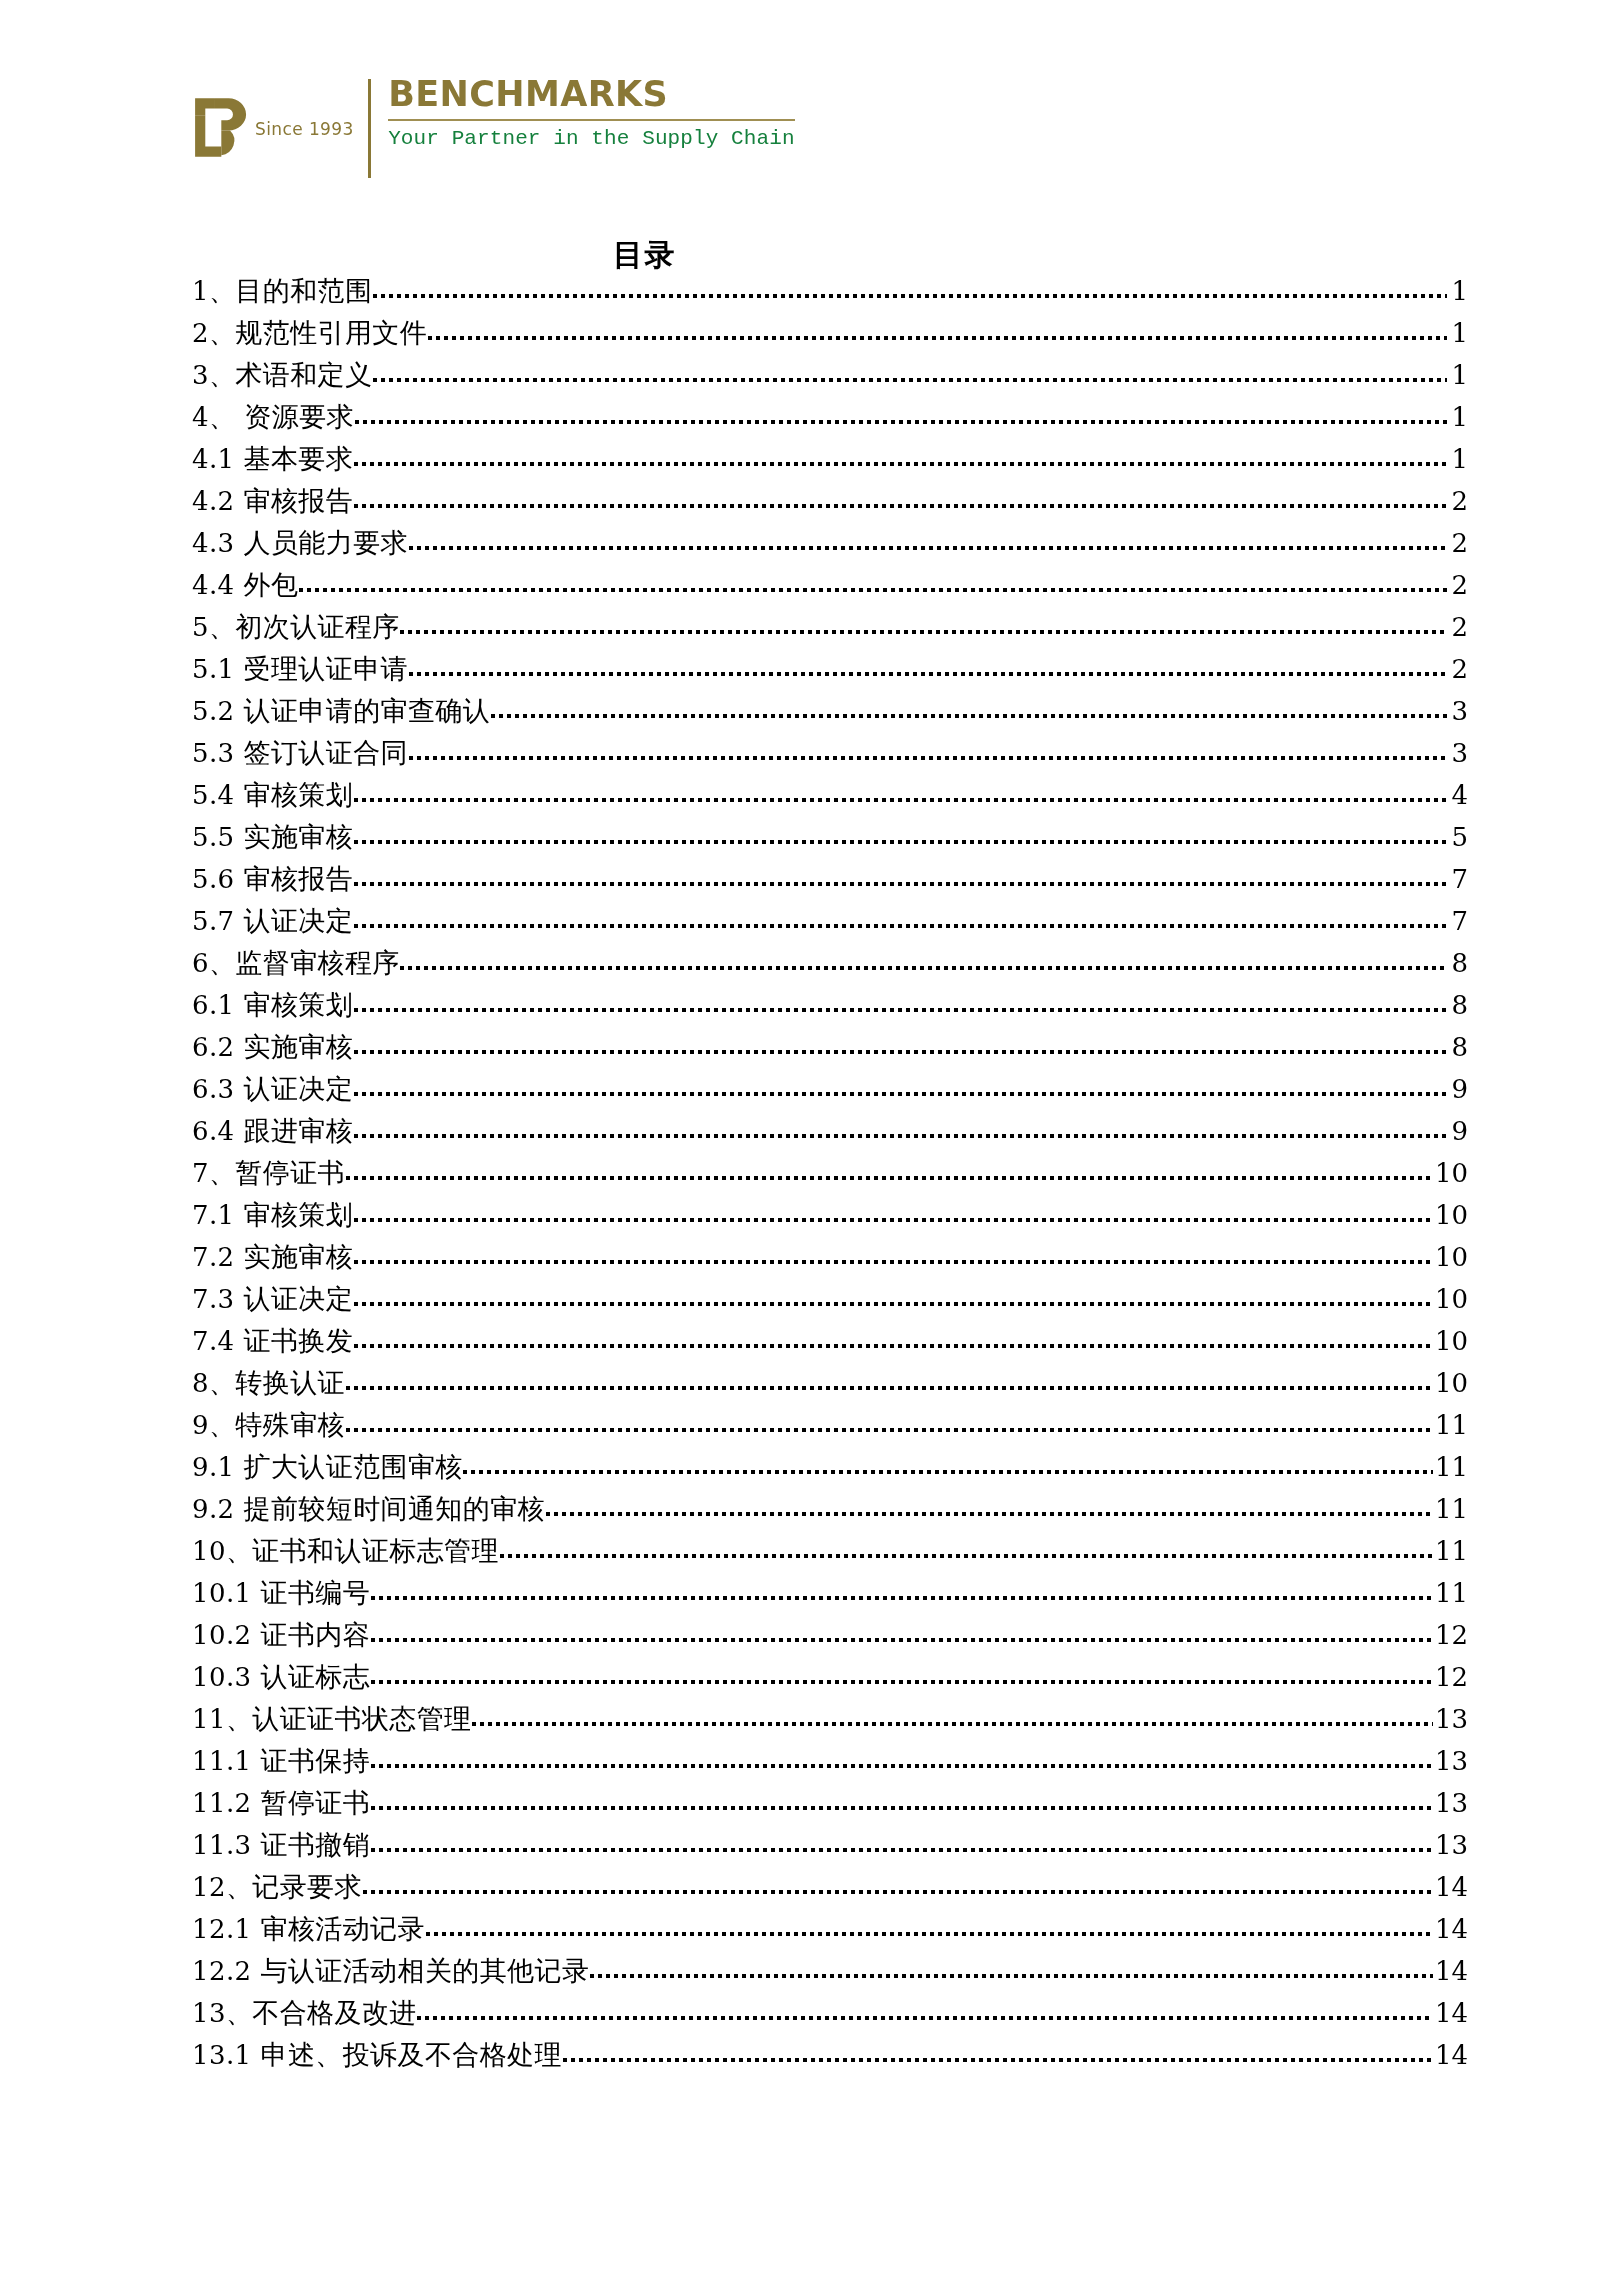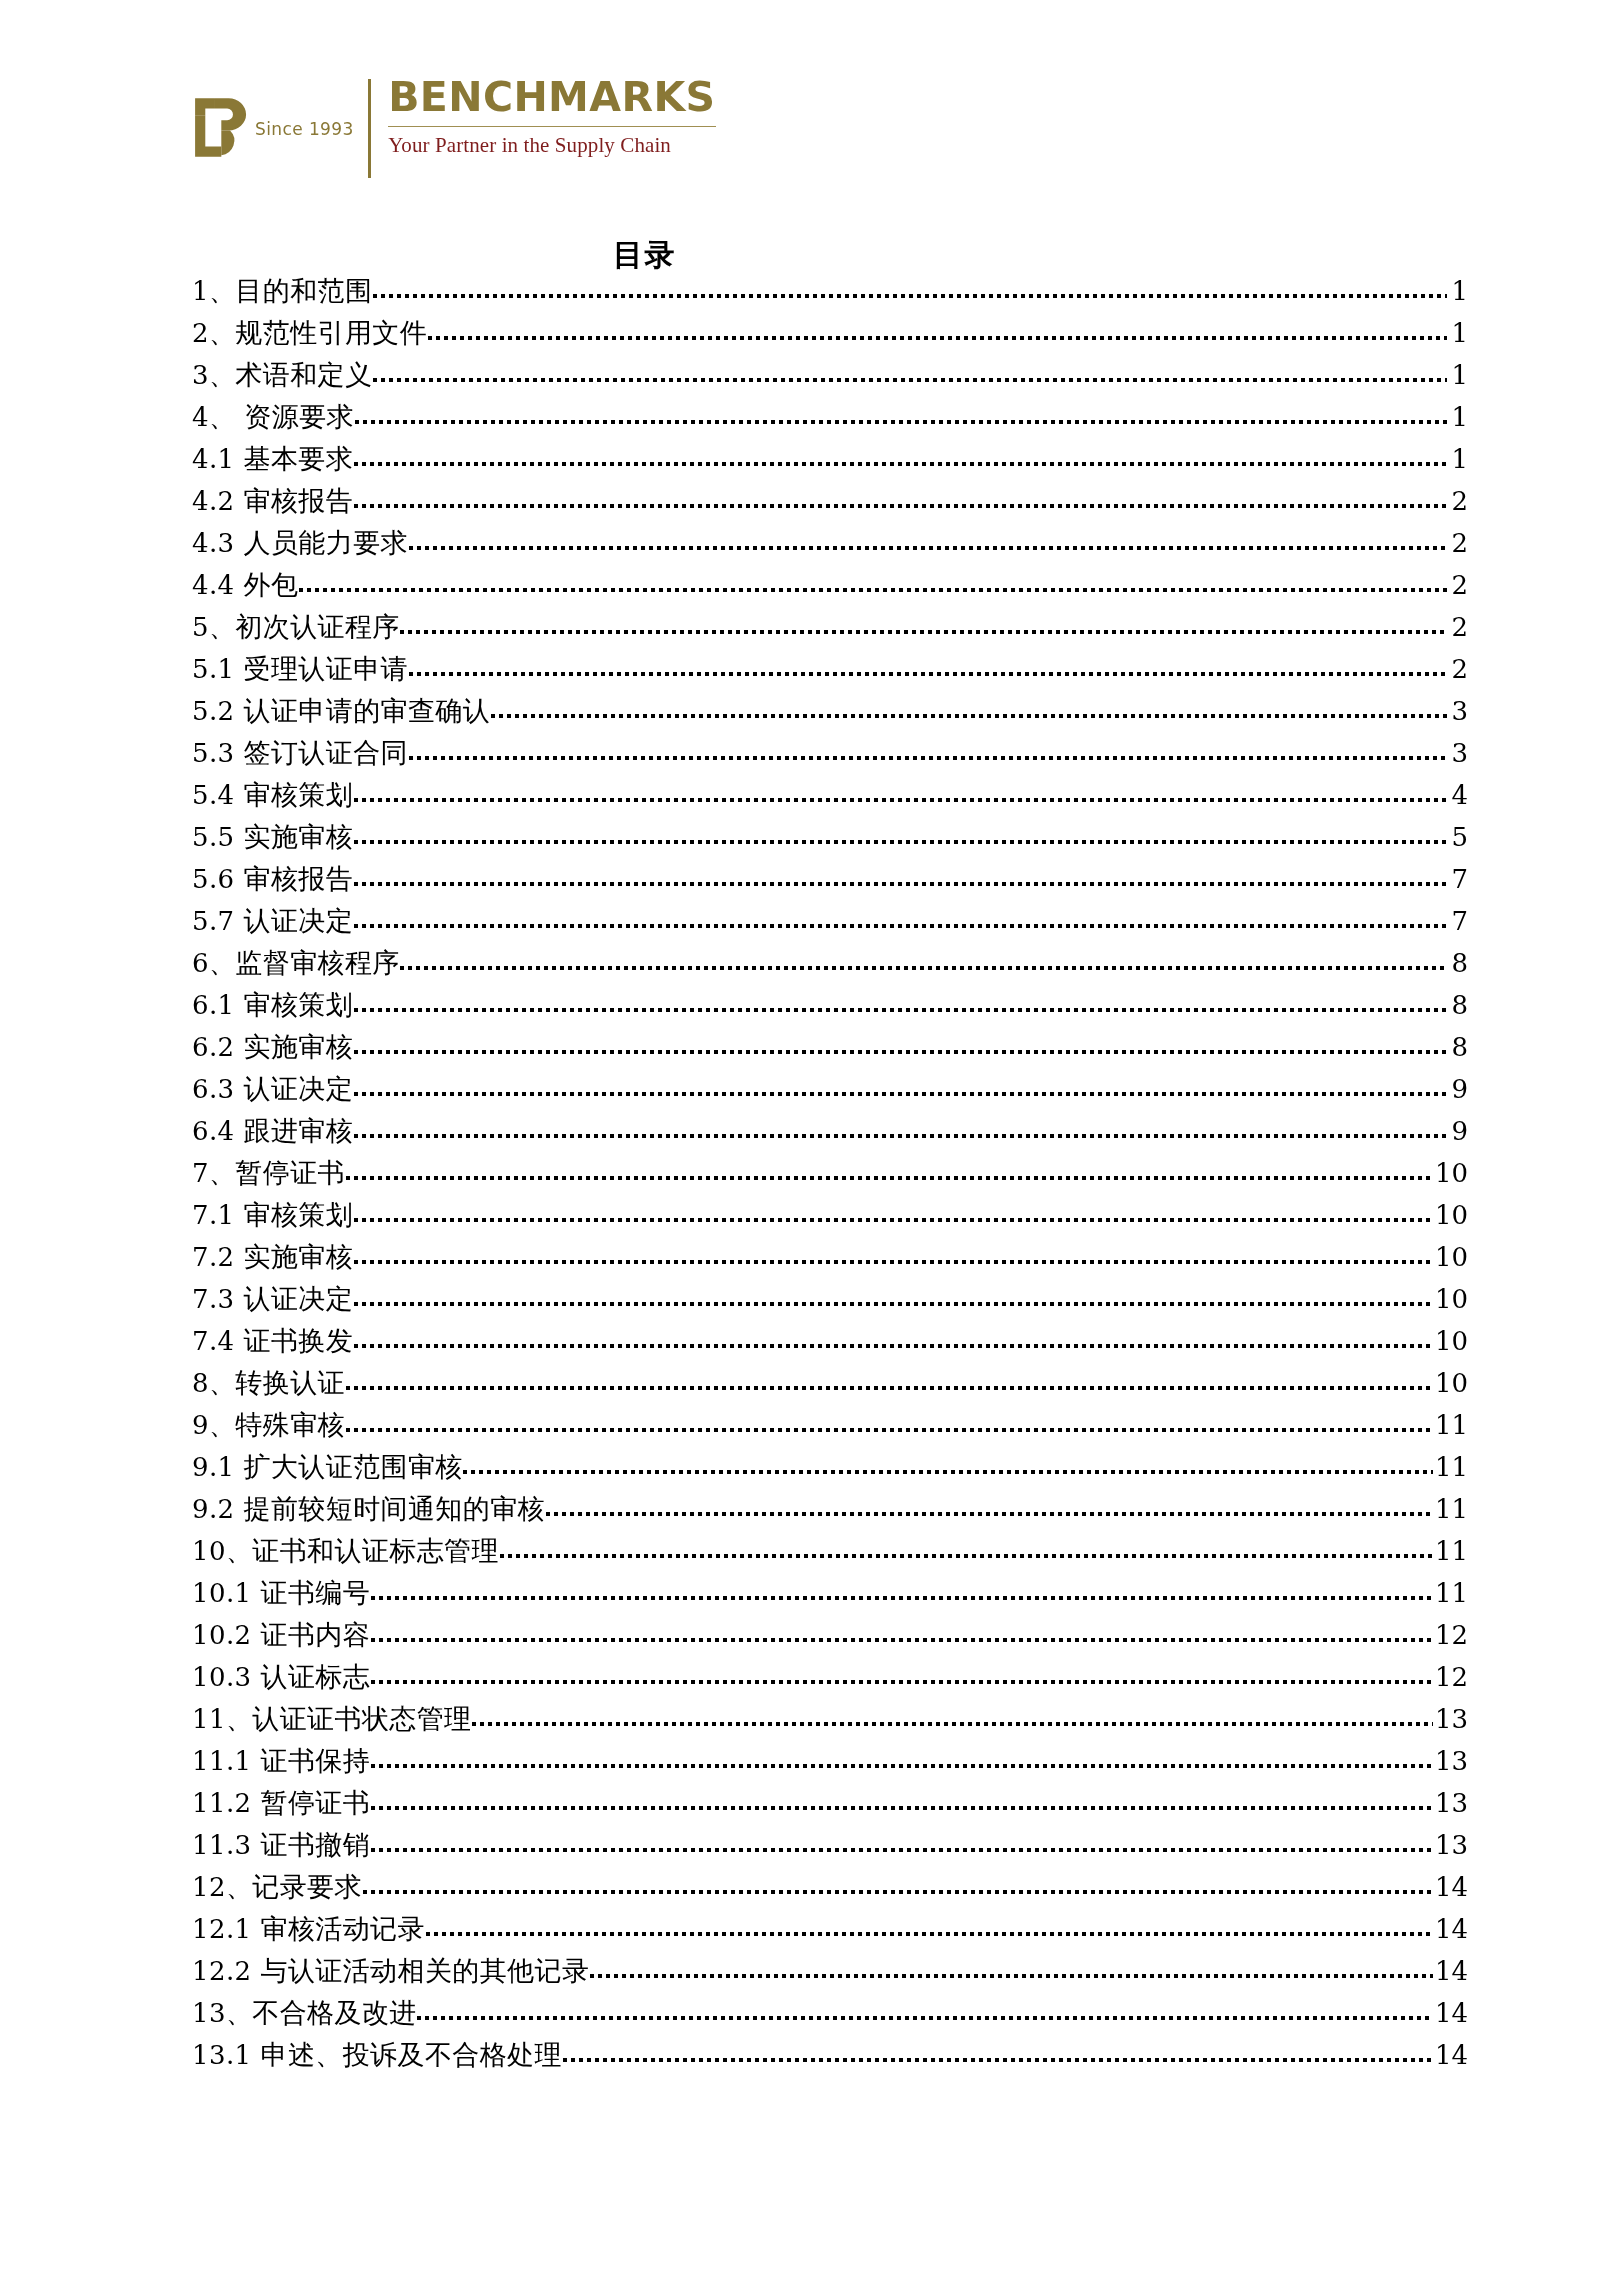--- a/index.html
+++ b/index.html
@@ -58,37 +58,37 @@
     margin: 2.9px 0 1.5px 0;
   }
   .logo-right {
     display: flex;
     flex-direction: column;
     justify-content: flex-start;
     padding-left: 17.6px;
   }
   .logo-wordmark {
     font-family: "DejaVu Sans", sans-serif;
-    font-size: 41px;
+    font-size: 35px;
     font-weight: bold;
     letter-spacing: 0.4px;
     color: #8a7836;
     line-height: 1.05;
     white-space: nowrap;
   }
   .logo-rule {
     height: 1.5px;
     background: #a08f52;
     margin: 6.6px 0 5.9px 0;
     width: 100%;
   }
   .logo-tagline {
-    font-family: Liberation Serif, serif;
+    font-family: Liberation Mono, monospace;
     font-size: 21px;
-    color: #7f1d1d;
+    color: #15803d;
     letter-spacing: 0.1px;
     white-space: nowrap;
   }
 
   .doc-meta {
     position: absolute;
     right: 155px;
     top: 111px;
     text-align: right;
     font-family: "Liberation Sans", sans-serif;

